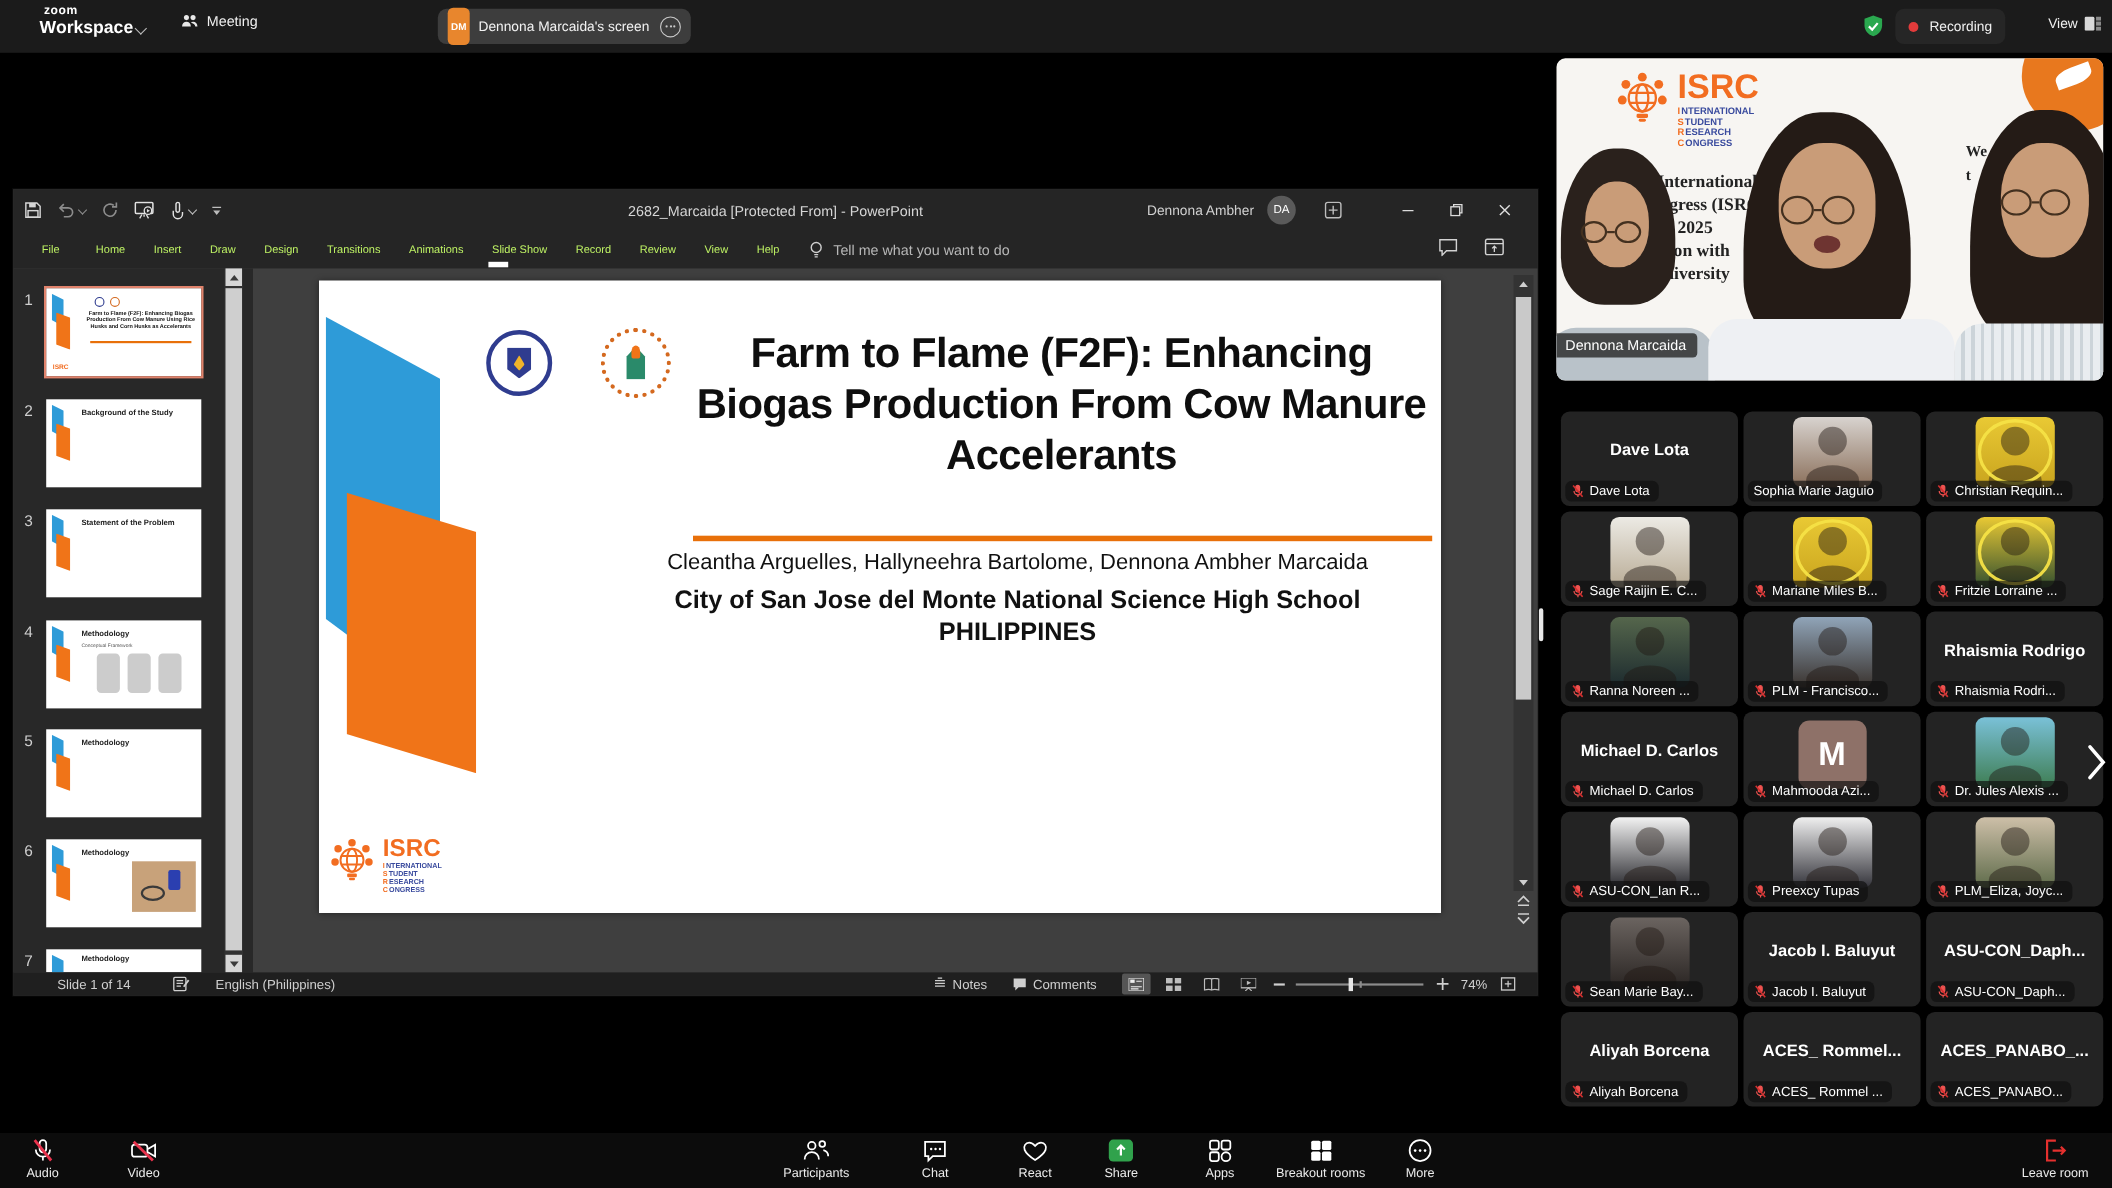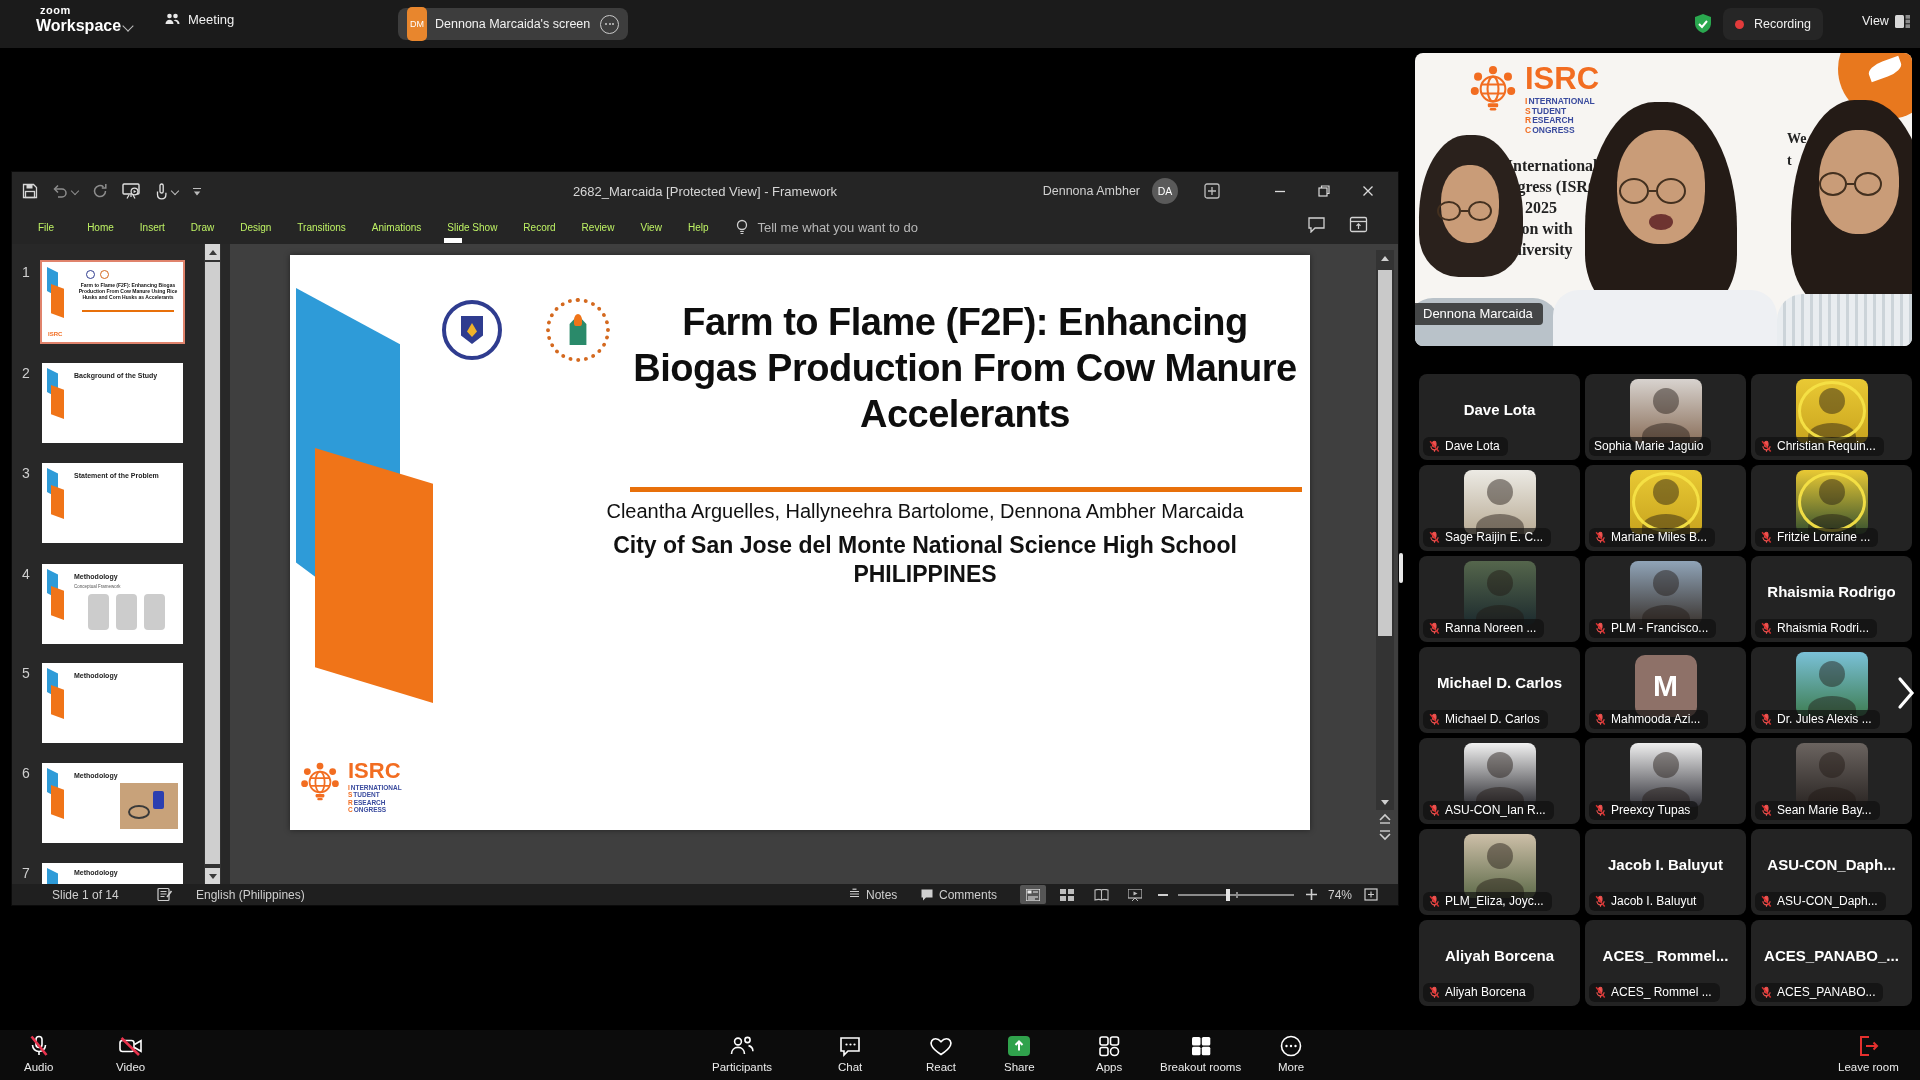--- a/index.html
+++ b/index.html
@@ -7,21 +7,21 @@
   .abs{position:absolute}
 
   
   #topbar{position:absolute;left:0;top:0;width:1920px;height:48px;background:#1b1b1b;display:flex;align-items:center}
   .zlogo{position:absolute;left:36px;top:5px;line-height:1}
   .zlogo .l1{font-size:11px;font-weight:bold;color:#fff;letter-spacing:.5px;margin-left:4px}
   .zlogo .l2{font-size:16px;font-weight:bold;color:#fff;margin-top:2px}
   .tb-chev{position:absolute;left:124px;top:22px;width:8px;height:8px;border-left:1.6px solid #bdbdbd;border-bottom:1.6px solid #bdbdbd;transform:rotate(-45deg)}
   .meeting{position:absolute;left:164px;top:12px;display:flex;align-items:center;gap:7px;font-size:13px;color:#f0f0f0}
   .sharetab{position:absolute;left:398px;top:8px;width:230px;height:32px;background:#3d3d3d;border-radius:8px;display:flex;align-items:center;gap:8px;padding:0 9px;font-size:12.5px;color:#f2f2f2}
-  .sharetab .av{width:20px;height:34px;border-radius:5px;background:#e8862d;color:#fff;font-size:9px;font-weight:normal;display:flex;align-items:center;justify-content:center}
+  .sharetab .av{width:20px;height:34px;border-radius:5px;background:#e8862d;color:#fff;font-size:9px;font-weight:bold;display:flex;align-items:center;justify-content:center}
   .sharetab .dots{margin-left:auto;width:19px;height:19px;border:1.4px solid #c9c9c9;border-radius:50%;display:flex;align-items:center;justify-content:center;gap:1.5px}
   .sharetab .dots i{width:2px;height:2px;background:#c9c9c9;border-radius:50%}
   .rec-wrap{position:absolute;left:1723px;top:8px;height:32px;display:flex;align-items:center;gap:10px;background:#262626;border-radius:8px;padding:0 12px}
   .recdot{width:9px;height:9px;border-radius:50%;background:#e23b3b}
   .rec-label{font-size:12.5px;color:#f0f0f0}
   .view-wrap{position:absolute;left:1862px;top:14px;display:flex;align-items:center;gap:6px;font-size:12.5px;color:#f0f0f0}
 
   
   #ppt{position:absolute;left:12px;top:172px;width:1386px;height:733px;background:#3f3f3f;box-shadow:0 0 0 1px #0a0a0a}
   .ppt-titlebar{position:absolute;left:0;top:0;width:100%;height:38px;background:#252525}
@@ -219,21 +219,21 @@
         <svg width="15" height="17" viewBox="0 0 15 17">
             <rect x="6" y="1" width="3.2" height="9" rx="1.6" fill="none" stroke="#e2e2e2" stroke-width="1.3"></rect>
             <path d="M3.5 8.5v3c0 2.5 1.8 4.3 4.2 4.3s4.2-1.8 4.2-4.3V9.8" fill="none" stroke="#e2e2e2" stroke-width="1.3"></path>
           </svg>
         <span class="tb-chev" style="position:static;border-color:#bdbdbd;width:6px;height:6px;transform:rotate(-45deg)"></span>
       </span>
       <svg width="10" height="10" viewBox="0 0 10 10">
           <path d="M1 2.5h8M3 6l2 2.5L7 6z" stroke="#bdbdbd" stroke-width="1.2" fill="#bdbdbd"></path>
         </svg>
     </div>
-    <div class="ppt-title">2682_Marcaida [Protected View] - Framework</div>
+    <div class="ppt-title">2682_Marcaida [Protected From] - PowerPoint</div>
     <div class="acct">Dennona Ambher</div>
     <div class="acct-av">DA</div>
     <svg class="presence" width="16" height="16" viewBox="0 0 16 16">
         <rect x="1" y="1" width="14" height="14" rx="2" fill="none" stroke="#bdbdbd" stroke-width="1.3"></rect>
         <path d="M4 8h8M8 4v8" stroke="#bdbdbd" stroke-width="1.3"></path>
       </svg>
     <div class="wbtn" style="right:96px">
         <svg width="12" height="12" viewBox="0 0 12 12">
           <path d="M1 6.5h10" stroke="#dcdcdc" stroke-width="1.3"></path>
         </svg>
@@ -863,55 +863,55 @@
               <path d="M3.6 7.8a4.4 4.4 0 0 0 8.8 0"></path>
               <path d="M8 12.4v2.2"></path>
             </g>
             <line x1="2.6" y1="1.6" x2="13.2" y2="14.2" stroke="#d32f2f" stroke-width="1.8"></line>
           </svg>
         </span>
         <span>Preexcy Tupas</span>
       </div>
     </div>
     <div class="tile">
+      <div class="avatar" style="background: linear-gradient(rgb(205, 191, 168) 0%, rgb(94, 107, 74) 100%);">
+        <div class="sil-head"></div>
+        <div class="sil-body"></div>
+      </div>
+      <div class="plabel">
+        <span style="display: flex; flex: 0 0 auto;">
+          <svg viewBox="0 0 16 16" width="13" height="13">
+            <g fill="none" stroke="#ef5350" stroke-width="1.4">
+              <rect x="5.6" y="1.6" width="4.2" height="7" rx="2.1" fill="#ef5350"></rect>
+              <path d="M3.6 7.8a4.4 4.4 0 0 0 8.8 0"></path>
+              <path d="M8 12.4v2.2"></path>
+            </g>
+            <line x1="2.6" y1="1.6" x2="13.2" y2="14.2" stroke="#d32f2f" stroke-width="1.8"></line>
+          </svg>
+        </span>
+        <span>PLM_Eliza, Joyc...</span>
+      </div>
+    </div>
+    <div class="tile">
       <div class="avatar" style="background: linear-gradient(rgb(107, 100, 96) 0%, rgb(42, 37, 35) 100%);">
         <div class="sil-head"></div>
         <div class="sil-body"></div>
       </div>
       <div class="plabel">
         <span style="display: flex; flex: 0 0 auto;">
           <svg viewBox="0 0 16 16" width="13" height="13">
             <g fill="none" stroke="#ef5350" stroke-width="1.4">
               <rect x="5.6" y="1.6" width="4.2" height="7" rx="2.1" fill="#ef5350"></rect>
               <path d="M3.6 7.8a4.4 4.4 0 0 0 8.8 0"></path>
               <path d="M8 12.4v2.2"></path>
             </g>
             <line x1="2.6" y1="1.6" x2="13.2" y2="14.2" stroke="#d32f2f" stroke-width="1.8"></line>
           </svg>
         </span>
         <span>Sean Marie Bay...</span>
-      </div>
-    </div>
-    <div class="tile">
-      <div class="avatar" style="background: linear-gradient(rgb(205, 191, 168) 0%, rgb(94, 107, 74) 100%);">
-        <div class="sil-head"></div>
-        <div class="sil-body"></div>
-      </div>
-      <div class="plabel">
-        <span style="display: flex; flex: 0 0 auto;">
-          <svg viewBox="0 0 16 16" width="13" height="13">
-            <g fill="none" stroke="#ef5350" stroke-width="1.4">
-              <rect x="5.6" y="1.6" width="4.2" height="7" rx="2.1" fill="#ef5350"></rect>
-              <path d="M3.6 7.8a4.4 4.4 0 0 0 8.8 0"></path>
-              <path d="M8 12.4v2.2"></path>
-            </g>
-            <line x1="2.6" y1="1.6" x2="13.2" y2="14.2" stroke="#d32f2f" stroke-width="1.8"></line>
-          </svg>
-        </span>
-        <span>PLM_Eliza, Joyc...</span>
       </div>
     </div>
     <div class="tile">
       <div class="big">Jacob I. Baluyut</div>
       <div class="plabel">
         <span style="display: flex; flex: 0 0 auto;">
           <svg viewBox="0 0 16 16" width="13" height="13">
             <g fill="none" stroke="#ef5350" stroke-width="1.4">
               <rect x="5.6" y="1.6" width="4.2" height="7" rx="2.1" fill="#ef5350"></rect>
               <path d="M3.6 7.8a4.4 4.4 0 0 0 8.8 0"></path>

